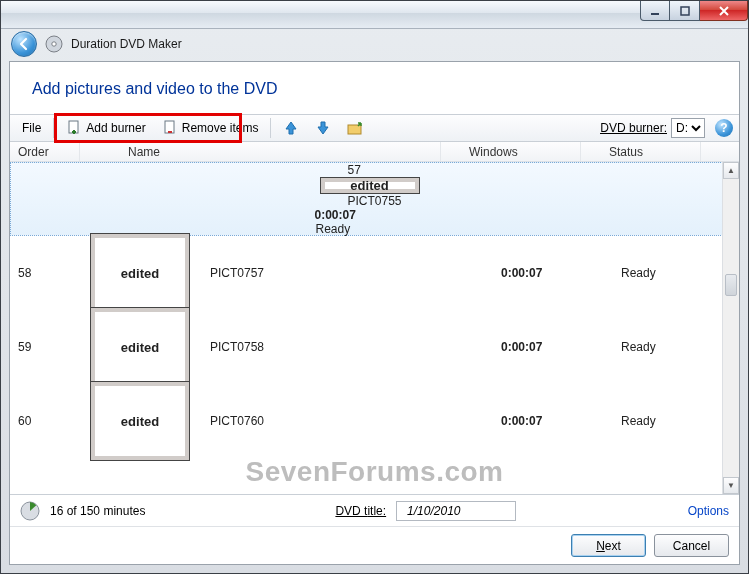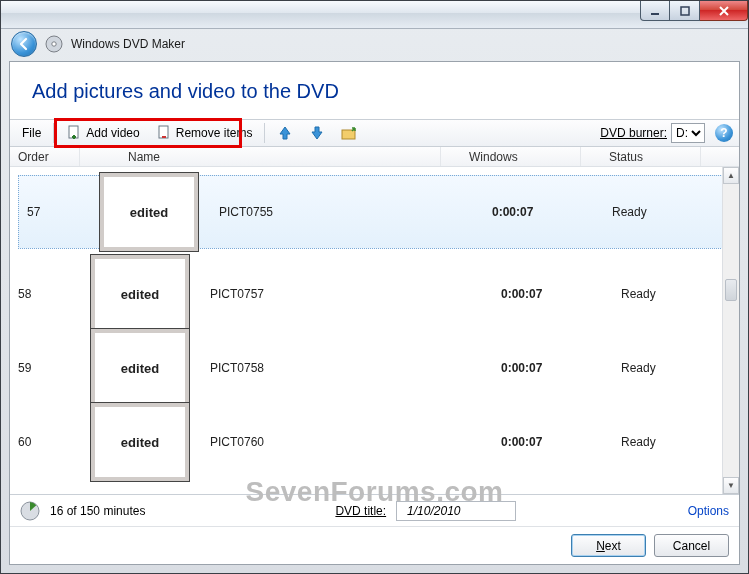--- a/index.html
+++ b/index.html
@@ -49,21 +49,21 @@
 .appicon { width:18px; height:18px; }
 .apptitle { font-size:12px; color:#1a1a1a; }
 
 
 .panel {
   position:absolute; left:8px; right:8px; top:60px; bottom:8px;
   background:#fff; border:1px solid #9aa2ab;
   display:flex; flex-direction:column;
 }
 .heading {
-  color:#003399; font-size:20px; font-weight:400;
+  color:#003399; font-size:16px; font-weight:400;
   padding:18px 22px 16px;
 }
 
 
 .toolbar {
   height:28px; border-top:1px solid #c9cfd6; border-bottom:1px solid #c9cfd6;
   background: linear-gradient(#fdfdfe,#eef1f5);
   display:flex; align-items:center; padding:0 6px; gap:4px; font-size:12px;
   position: relative;
 }
@@ -98,21 +98,21 @@
 .col-order{ width:70px; } .col-name{ flex:1; padding-left:28px !important; }
 .col-dur{ width:120px; } .col-status{ width:100px; } .col-scroll{ width:18px; border-right:none !important; }
 
 
 .listbody { flex:1; overflow:hidden; position:relative; }
 .row {
   height:74px; display:flex; align-items:center; font-size:12px; color:#222;
 }
 .row.selected {
   background: linear-gradient(#f3f9ff,#e4f1fc);
-  border:1px dotted #7aa9d6; margin:8px;
+  border:1px dotted #7aa9d6; margin:0;flex-direction:column;
 }
 .row .c-order{ width:70px; padding-left:8px; }
 .row .c-thumb{
   width:100px; height:80px; margin:0 20px 0 10px;
   border:1px solid #444; background:#fff;
   display:flex; align-items:center; justify-content:center;
   font-weight:bold; font-size:13px; box-shadow: inset 0 0 0 4px rgba(70,50,40,.25);
 }
 .row .c-name{ flex:1; } .row .c-dur{ width:120px;font-weight:bold; } .row .c-status{ width:118px; }
 .scrollbar {
@@ -147,21 +147,21 @@
 .btn {
   min-width:75px; height:23px; font-size:12px;
   border:1px solid #8a929c; border-radius:3px;
   background: linear-gradient(#fdfdfe,#e6e9ed);
   padding: 0 12px;
 }
 .btn.default { border-color:#3c7fb1; box-shadow:0 0 0 1px #a7d1f0 inset; }
 .btn u { text-decoration: underline; }
 
 .watermark {
-  position:absolute; left:0; right:0; bottom:56px; text-align:center;
+  position:absolute; left:0; right:0; bottom:76px; text-align:center;
   font-size:28px; font-weight:bold; color:#bdbdbd; letter-spacing:.5px; pointer-events:none;
 }
 </style>
 </head>
 <body>
 
 <div class="outer">
 
   <div class="titlebar">
     <div class="winbtns">
@@ -186,37 +186,37 @@
   <div class="navstrip">
     <div class="backbtn">
       <svg viewBox="0 0 14 14">
           <path d="M9 2 L4 7 L9 12" stroke="#fff" stroke-width="2.2" fill="none" stroke-linecap="round" stroke-linejoin="round"></path>
         </svg>
     </div>
     <svg class="appicon" viewBox="0 0 18 18">
       <circle cx="9" cy="9" r="8" fill="#d0d6de" stroke="#7b8087"></circle>
         <circle cx="9" cy="9" r="2.2" fill="#fff" stroke="#7b8087"></circle>
     </svg>
-    <span class="apptitle">Windows DVD Maker</span>
+    <span class="apptitle">Duration DVD Maker</span>
   </div>
 
   <div class="panel">
     <div class="heading">Add pictures and video to the DVD</div>
 
     <div class="toolbar">
       <div class="tbitem">
           <span>File</span>
         </div>
       <div class="tbsep"></div>
       <div class="tbitem">
         <svg viewBox="0 0 16 16">
             <rect x="3" y="1" width="9" height="12" fill="#fff" stroke="#6b7884"></rect>
             <path d="M8 10 v4 M6 12 h4" stroke="#2a7b2a" stroke-width="2"></path>
           </svg>
-        <span>Add video</span>
+        <span>Add burner</span>
       </div>
       <div class="tbitem">
         <svg viewBox="0 0 16 16">
             <rect x="3" y="1" width="9" height="12" fill="#fff" stroke="#6b7884"></rect>
             <path d="M6 12 h4" stroke="#c33" stroke-width="2"></path>
           </svg>
         <span>Remove items</span>
       </div>
       <div class="tbsep"></div>
       <div class="tbitem">

